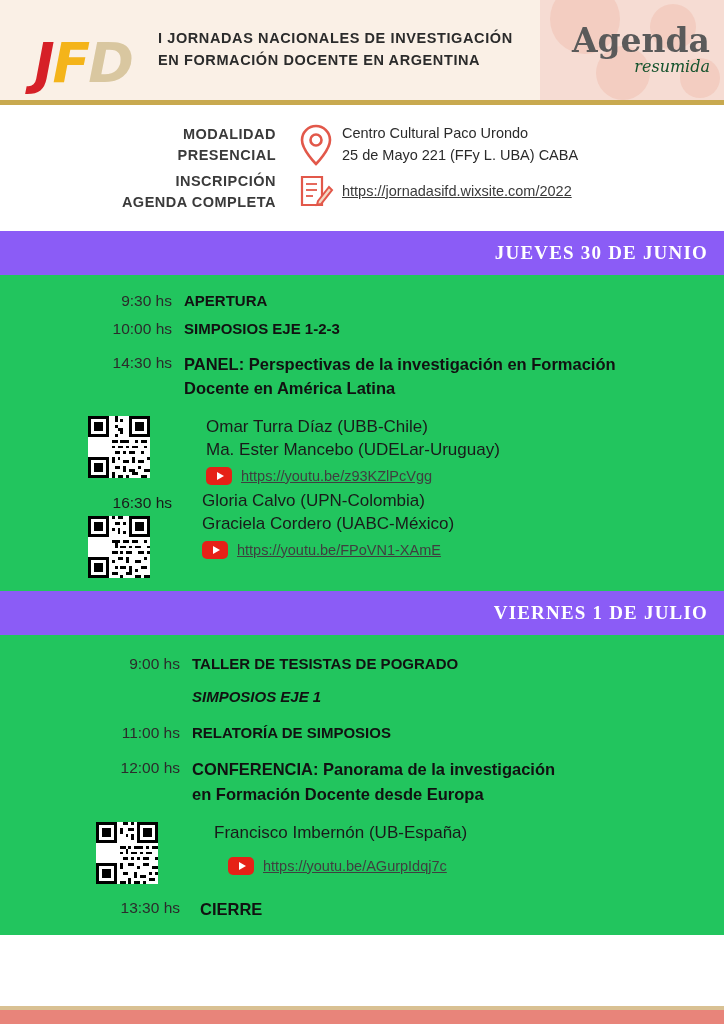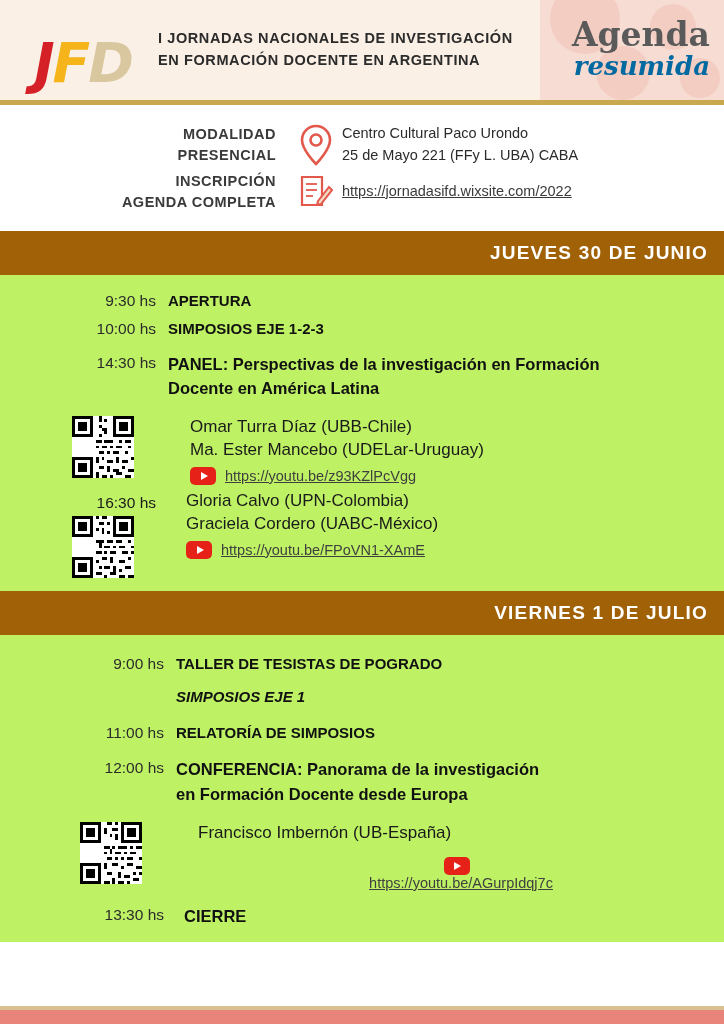--- a/index.html
+++ b/index.html
@@ -82,24 +82,24 @@
     font-family: "DejaVu Serif", serif;
     font-weight: bold;
     font-size: 33px;
     color: #5a5a5a;
     line-height: 1;
     z-index: 2;
   }
   .agenda-sub {
     position: relative;
     font-family: "DejaVu Serif", serif;
-    font-weight: bold;
+    font-weight: normal;
     font-style: italic;
-    font-size: 26px;
-    color: #0369a1;
+    font-size: 16px;
+    color: #14532d;
     line-height: 1.2;
     z-index: 2;
   }
   .gold-rule {
     height: 5px;
     background: #c8a94f;
   }
 
   
   .info {
@@ -136,39 +136,40 @@
     line-height: 1.5;
   }
   .info-link {
     color: #3a3a3a;
     text-decoration: underline;
     font-size: 14.5px;
   }
 
   
   .day-banner {
-    background: #a16207;
+    background: #8b5cf6;
     height: 44px;
     display: flex;
     align-items: center;
     justify-content: flex-end;
     padding-right: 16px;
     box-sizing: border-box;
+    font-family: Liberation Serif, serif;
   }
   .day-banner span {
     color: #ffffff;
     font-size: 19px;
     font-weight: bold;
     letter-spacing: 1.2px;
   }
 
   
   .schedule {
-    background: #bef264;
-    padding: 12px 0 10px 0;
+    background: #22c55e;
+    padding: 12px 0 10px 16px;
   }
   .sched-row {
     display: flex;
     align-items: flex-start;
     padding: 3px 0;
   }
   .time-col {
     width: 168px;
     min-width: 168px;
     text-align: right;
@@ -594,21 +595,21 @@
           <rect x="8" y="20" width="2" height="1"></rect>
             <rect x="11" y="19" width="1" height="2"></rect>
           <rect x="13" y="20" width="2" height="1"></rect>
             <rect x="16" y="20" width="1" height="1"></rect>
           <rect x="18" y="19" width="2" height="1"></rect>
         </g>
       </svg>
     </div>
     <div class="speaker-block" style="padding-left:30px;">
       <div class="speaker">Francisco Imbernón (UB-España)</div>
-      <div class="yt-line" style="margin-top:12px;padding-left:14px;flex-direction:column;">
+      <div class="yt-line" style="margin-top:12px;padding-left:14px;">
         <span class="yt-icon">
             <span class="tri"></span>
           </span>
         <a class="yt-url" href="#">https://youtu.be/AGurpIdqj7c</a>
       </div>
     </div>
   </div>
 
   <div class="sched-row" style="padding-top:10px;">
     <div class="time-col" style="width:176px;min-width:176px;">13:30 hs</div>

